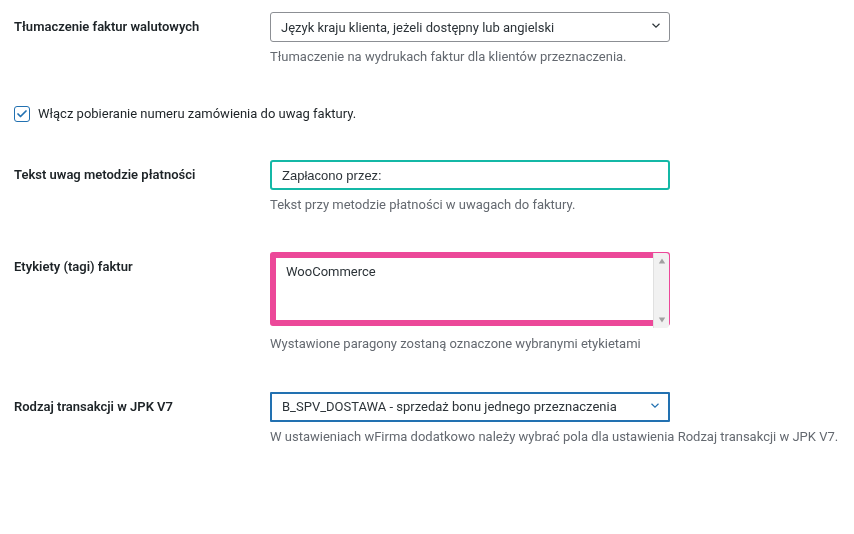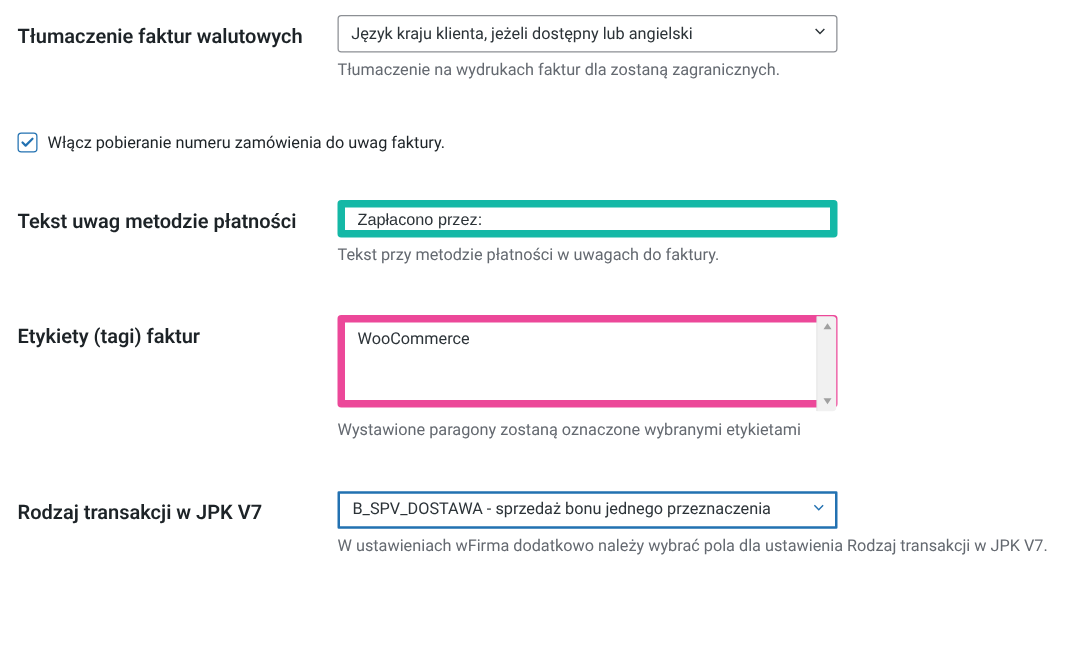--- a/index.html
+++ b/index.html
@@ -19,21 +19,21 @@
       display: flex;
       align-items: flex-start;
       margin-bottom: 38px;
     }
     .label-col {
       width: 256px;
       flex-shrink: 0;
       padding-top: 6px;
       font-weight: 600;
       color: #1d2327;
-      font-size: 16px;
+      font-size: 13px;
       line-height: 1.35;
     }
     .field-col {
       flex: 1;
       min-width: 0;
     }
     .description {
       color: #646970;
       font-size: 13px;
       margin-top: 6px;
@@ -63,21 +63,21 @@
     }
     .select-box .chevron {
       position: absolute;
       right: 6px;
       top: 50%;
       transform: translateY(-50%);
       pointer-events: none;
     }
     .checkbox-row {
       display: flex;
-      align-items: center;
+      align-items: flex-start;
       gap: 8px;
       padding-top: 2px;
     }
     .checkbox {
       width: 16px;
       height: 16px;
       border: 1px solid #2271b1;
       border-radius: 3px;
       background: #fff;
       display: flex;
@@ -89,21 +89,21 @@
     .checkbox svg {
       display: block;
     }
     .checkbox-label {
       font-size: 13px;
       color: #1d2327;
     }
     .text-input {
       width: 400px;
       height: 30px;
-      border: 6px solid #14b8a6;
+      border: 2px solid #14b8a6;
       border-radius: 3px;
       padding: 0 10px;
       font-size: 13px;
       color: #2c3338;
       background: #fff;
     }
     .textarea-wrap {
       position: relative;
       width: 400px;
     }
@@ -160,21 +160,21 @@
       <div class="select-wrap">
         <div class="select-box">
           <span>Język kraju klienta, jeżeli dostępny lub angielski</span>
           <span class="chevron">
             <svg width="14" height="14" viewBox="0 0 24 24" fill="none" stroke="#2c3338" stroke-width="2">
                 <polyline points="6 9 12 15 18 9"></polyline>
               </svg>
           </span>
         </div>
       </div>
-      <div class="description">Tłumaczenie na wydrukach faktur dla zostaną zagranicznych.</div>
+      <div class="description">Tłumaczenie na wydrukach faktur dla klientów przeznaczenia.</div>
     </div>
   </div>
 
   <div class="form-row">
     <div class="field-col">
       <div class="checkbox-row">
         <div class="checkbox">
           <svg width="12" height="12" viewBox="0 0 24 24" fill="none" stroke="#2271b1" stroke-width="3.5" stroke-linecap="round" stroke-linejoin="round">
               <polyline points="20 6 9 17 4 12"></polyline>
             </svg>

